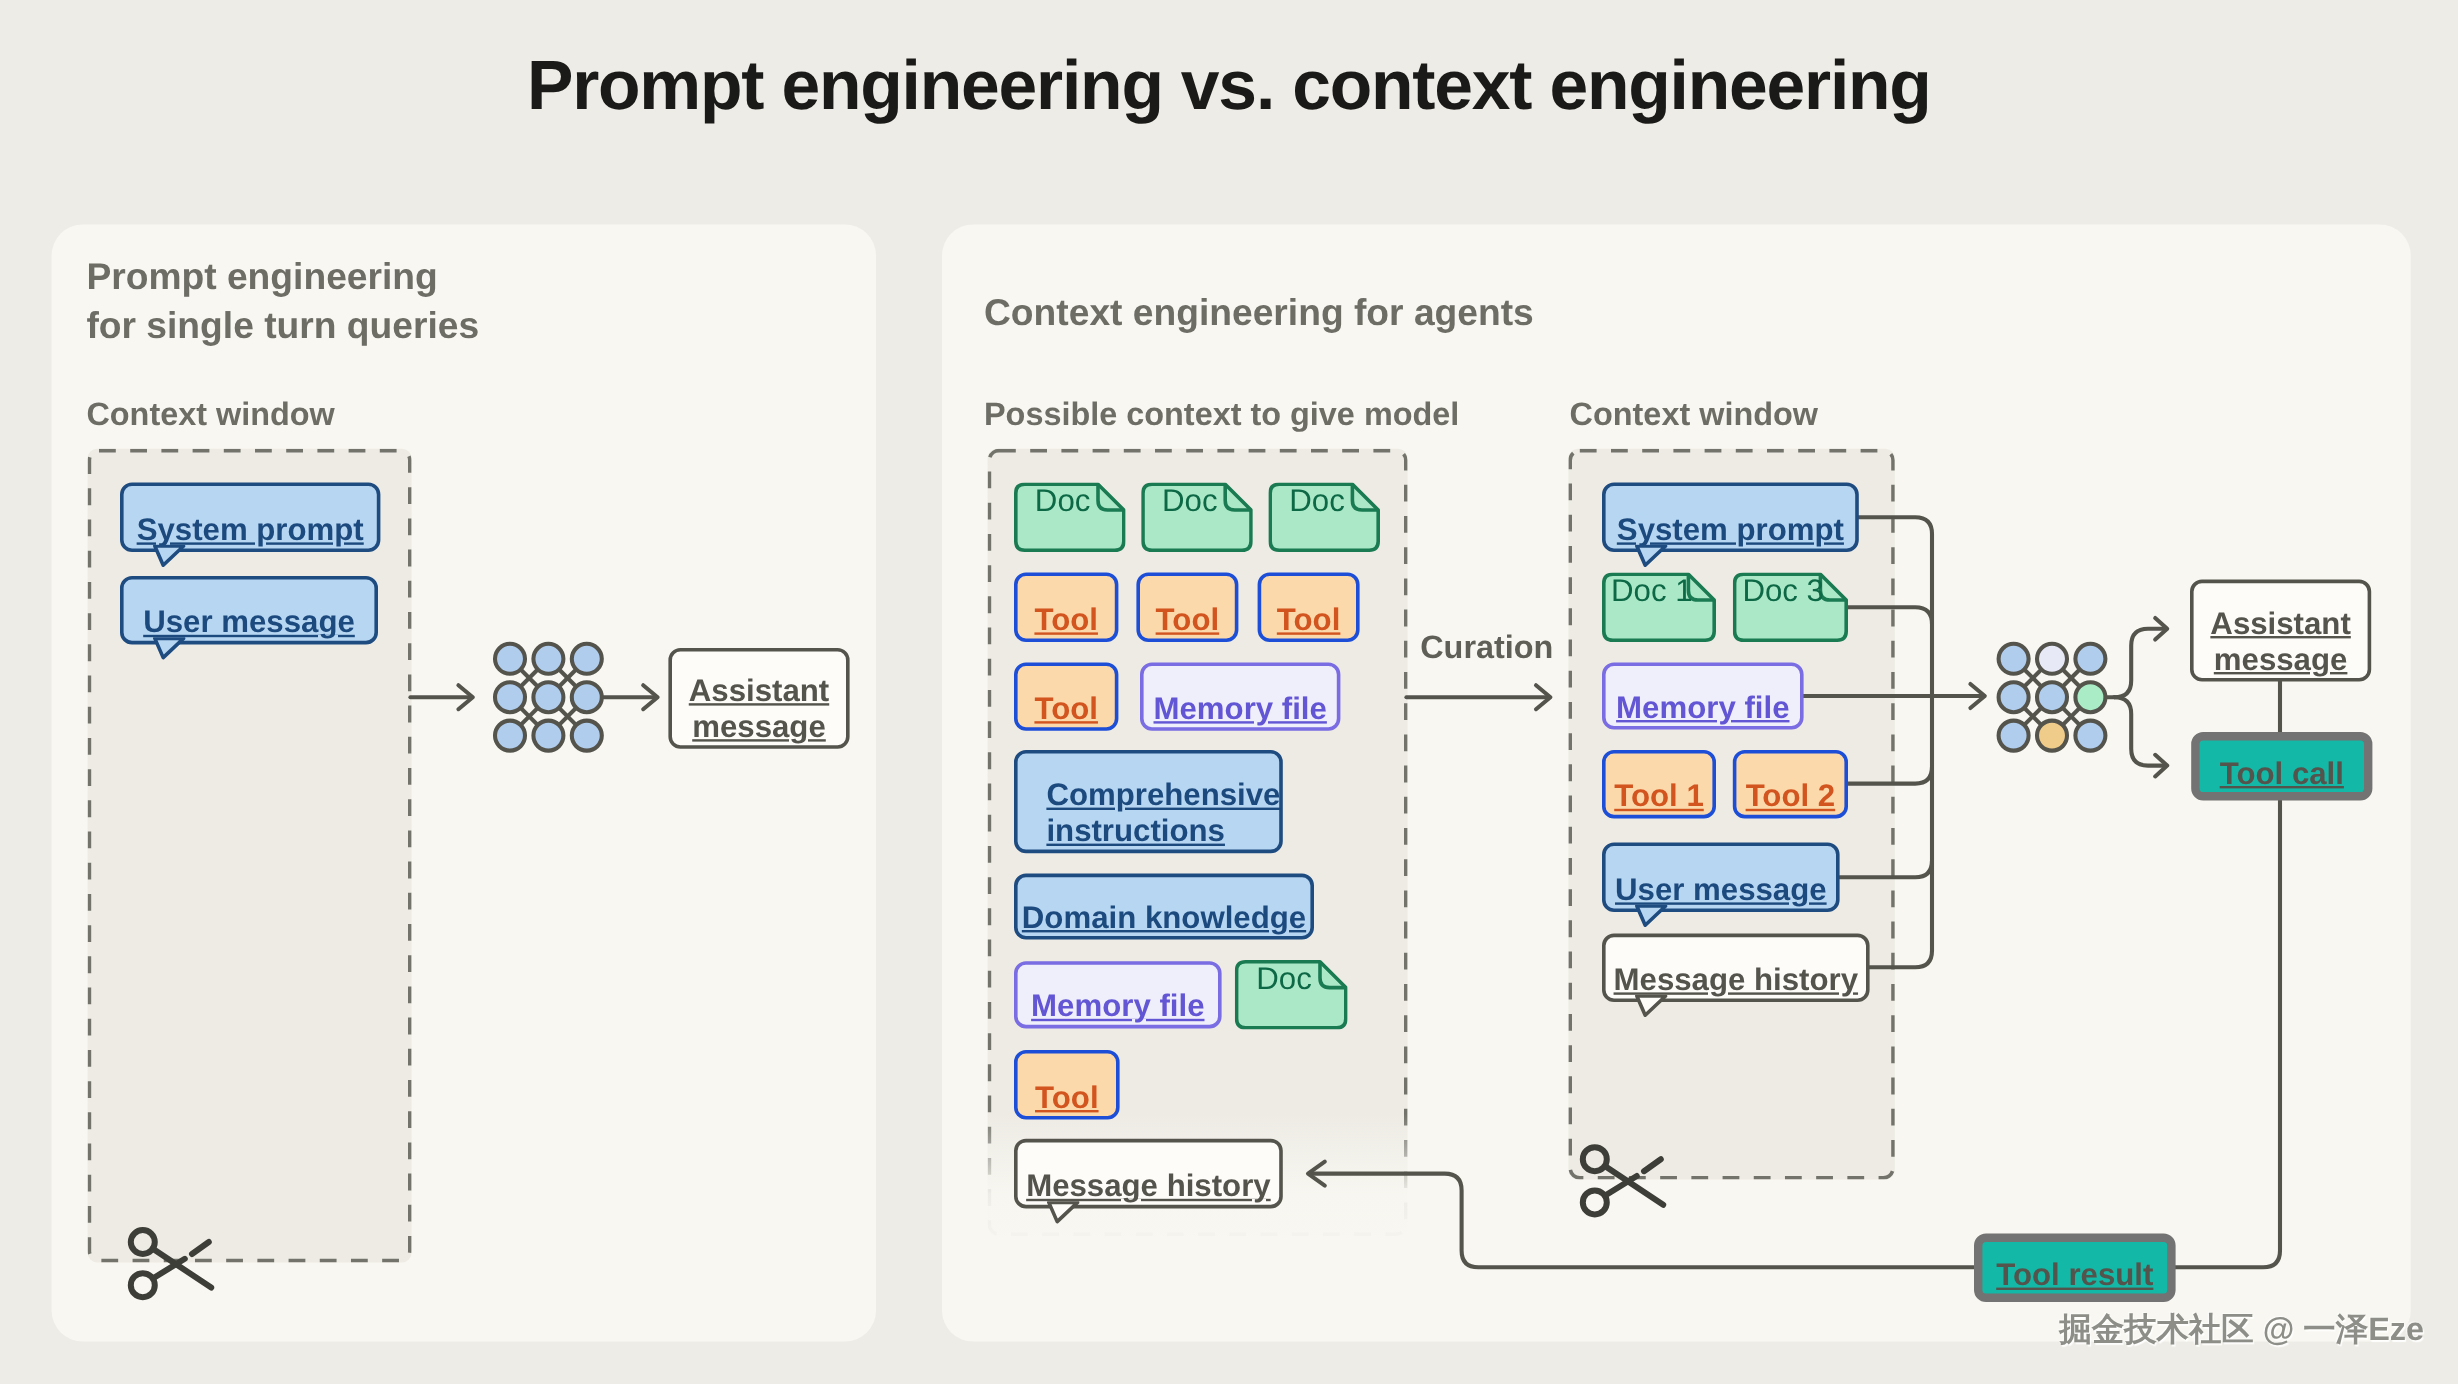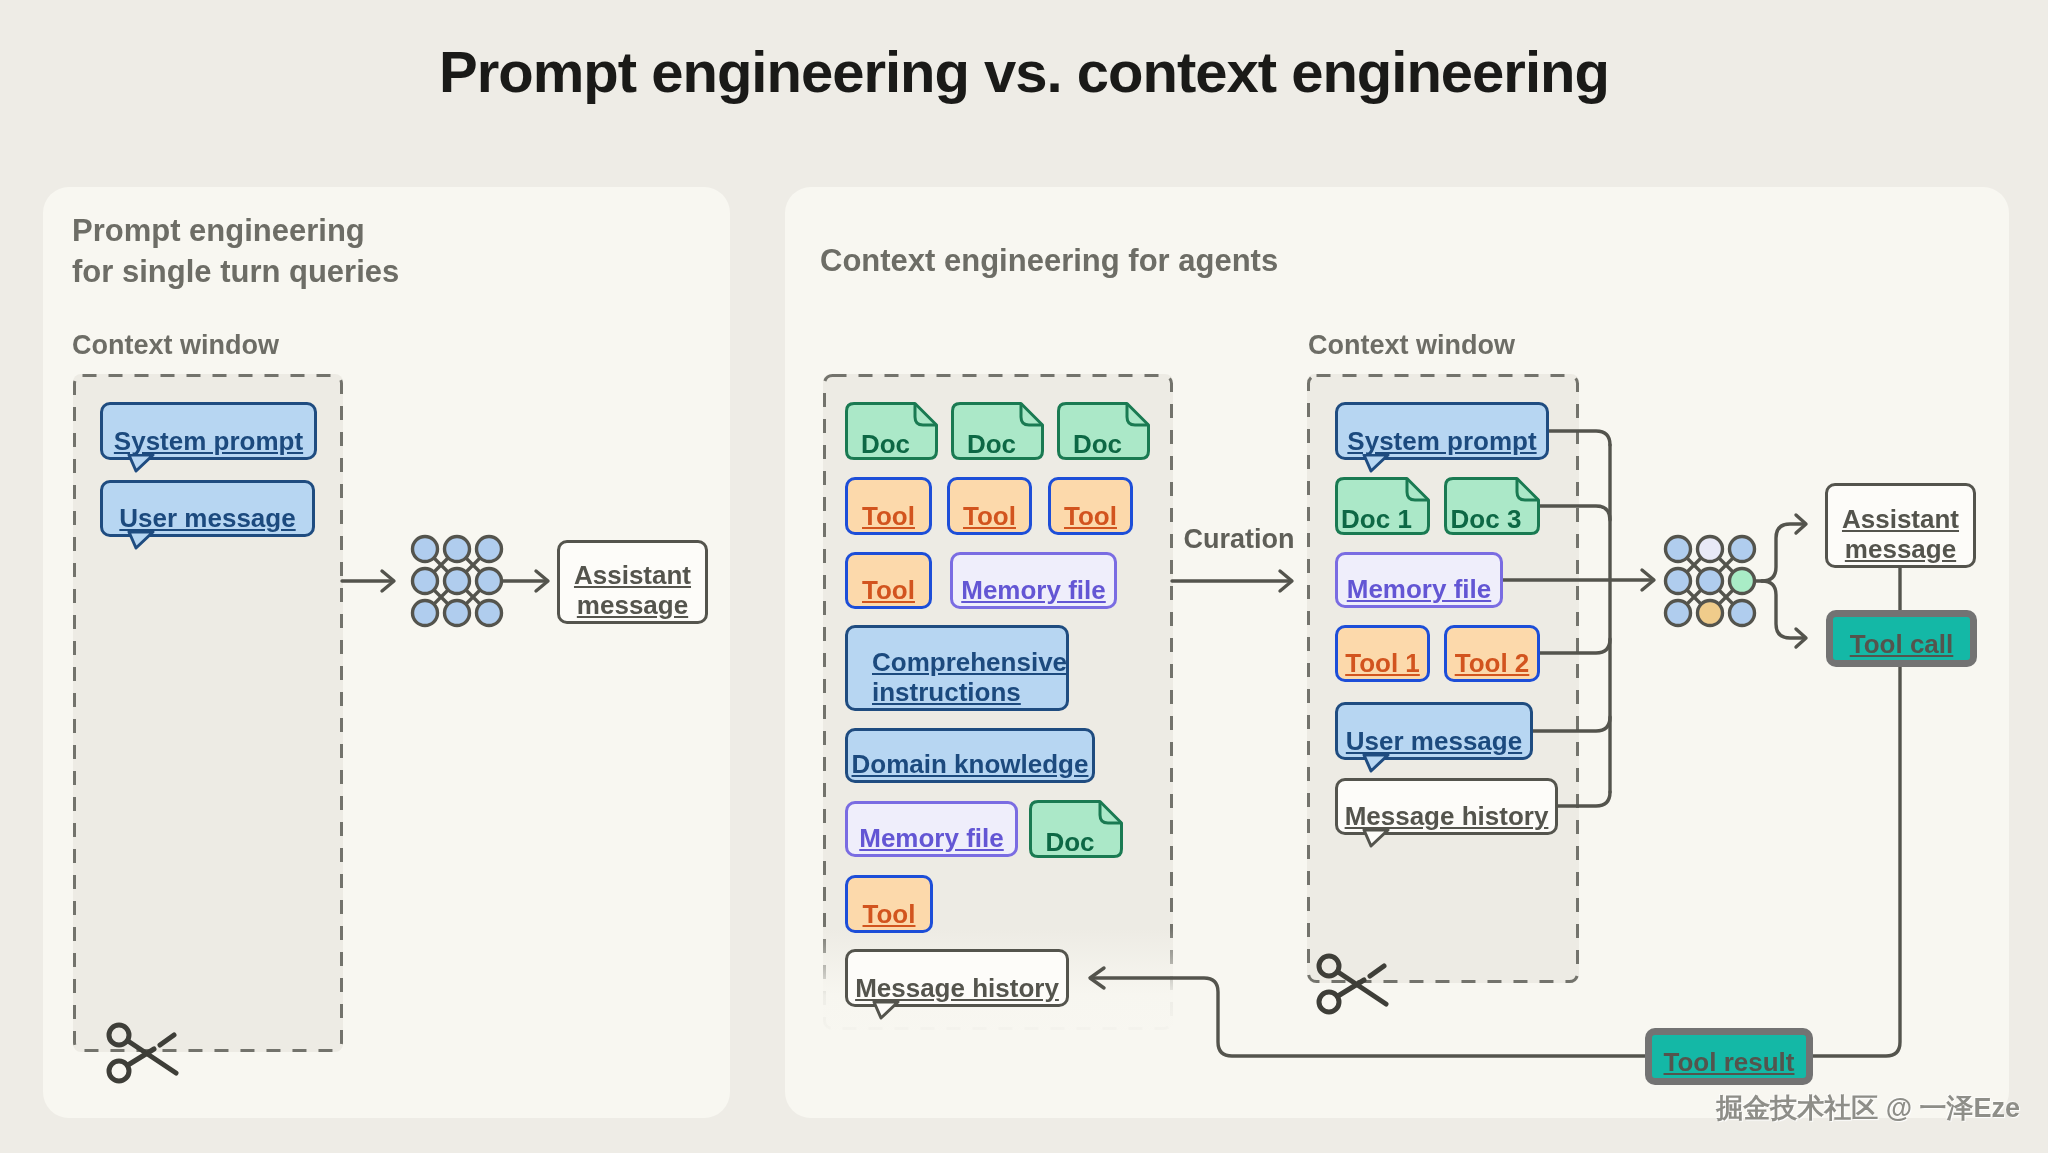--- a/index.html
+++ b/index.html
@@ -23,22 +23,22 @@
   .blue{background:#b7d6f2;border:3px solid #1f4c80;color:#1c4a7e;}
   .orange{background:#fcd9ab;border:3px solid #1d4ed8;color:#d2541e;}
   .purple{background:#efeefb;border:3px solid #7a6ce2;color:#6356d4;}
   .white{background:#fdfcf9;border:3px solid #54544d;color:#54544d;}
   .tan{background:#14b8a6;border:7px solid #737373;color:#54544d;}
   .leftalign{justify-content:flex-start;text-align:left;padding-left:24px;}
   .tail{position:absolute;left:24px;top:100%;margin-top:-3px;z-index:6;}
   .tail path{stroke-width:3;stroke-linejoin:round;}
   .blue .tail path{fill:#b7d6f2;stroke:#1f4c80;}
   .white .tail path{fill:#fdfcf9;stroke:#54544d;}
-  .doc{position:absolute;z-index:5;display:flex;align-items:flex-end;justify-content:center;
-       font-size:26px;font-weight:700;color:#0d6845;}
+  .doc{position:absolute;z-index:5;display:flex;align-items:flex-start;justify-content:center;
+       font-size:26px;font-weight:400;color:#0d6845;}
   .doc svg{position:absolute;left:0;top:0;display:block;}
   .doc span{position:relative;z-index:1;padding-right:12px;}
   .net{position:absolute;z-index:5;}
   .net circle{stroke:#54544d;stroke-width:3.4;}
   .net line{stroke:#54544d;stroke-width:3.4;}
   .scissors{position:absolute;z-index:6;}
   .scissors circle{fill:none;stroke:#3e3e38;stroke-width:5;}
   .scissors line{stroke:#3e3e38;stroke-width:5;stroke-linecap:round;}
   .watermark{position:absolute;right:28px;top:1090px;font-size:27px;font-weight:700;color:#8e8e88;
              text-shadow:1px 1px 1px rgba(255,255,255,.95), -1px -1px 1px rgba(255,255,255,.7);z-index:7;}
@@ -112,20 +112,21 @@
   <svg class="scissors" style="left:102px;top:1020px;" width="88" height="66" viewBox="0 0 88 66">
     <circle cx="17" cy="15" r="10"></circle>
       <circle cx="17" cy="51" r="10"></circle>
     <line x1="26" y1="21" x2="74" y2="53"></line>
     <line x1="26" y1="45" x2="52" y2="29"></line>
     <line x1="58" y1="25" x2="72" y2="15"></line>
   </svg>
 
   <div class="panel" style="left:785px;top:187px;width:1224px;height:931px;"></div>
   <div class="heading" style="left:820px;top:212px;margin-top:28px;">Context engineering for agents</div>
+  <div class="label" style="left:820px;top:330px;">Possible context to give model</div>
   <div class="label" style="left:1308px;top:330px;">Context window</div>
 
   <div class="dashedbox" style="left:823px;top:374px;width:350px;height:656px;">
     <svg width="350" height="656">
       <rect x="1.5" y="1.5" width="347" height="653" rx="8" fill="none" stroke="#73736c" stroke-width="3" stroke-dasharray="14 12"></rect>
     </svg>
   </div>
   <div class="fade" style="left:807px;top:928px;width:382px;height:122px;"></div>
 
   <div class="dashedbox" style="left:1307px;top:374px;width:272px;height:609px;">

